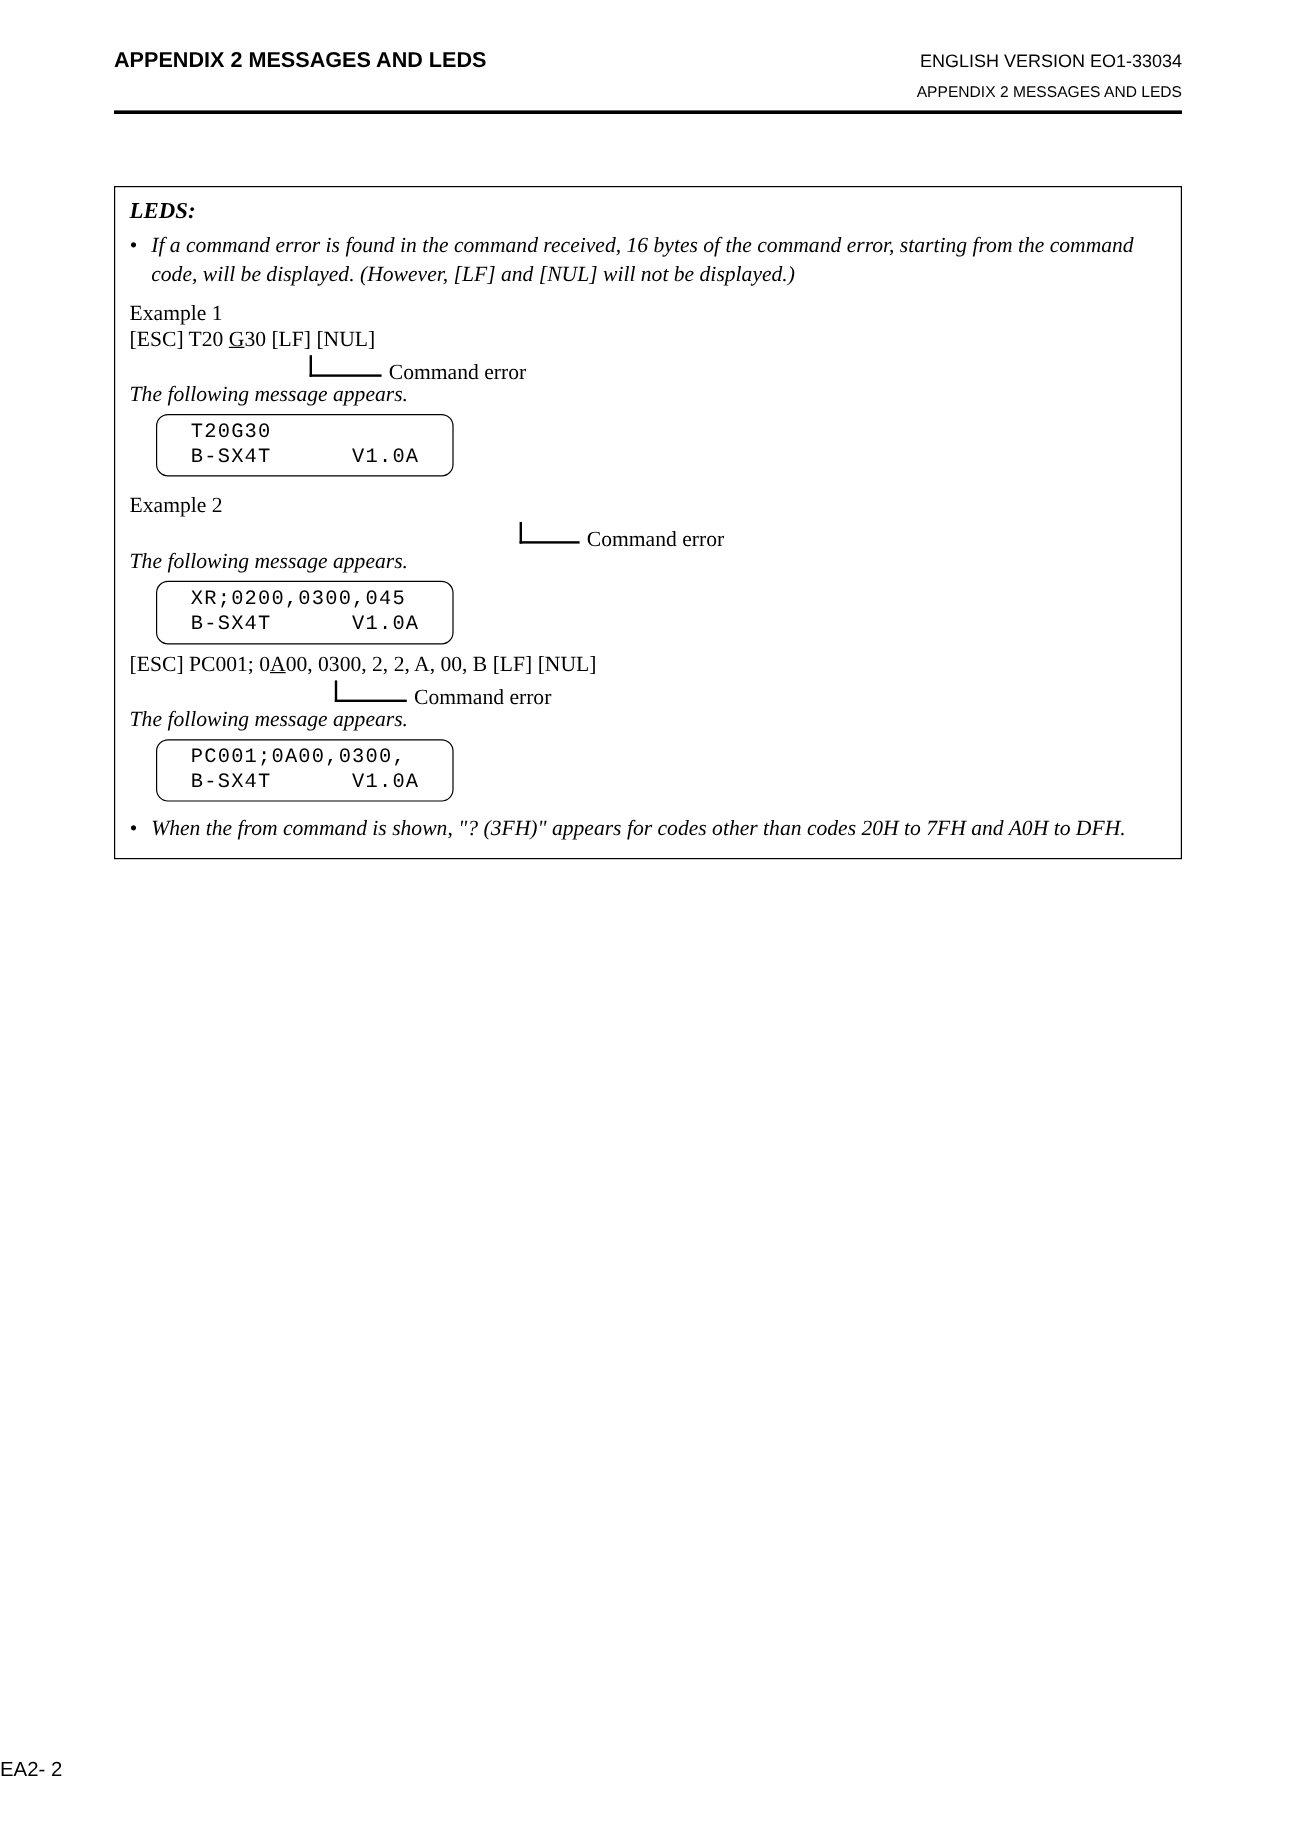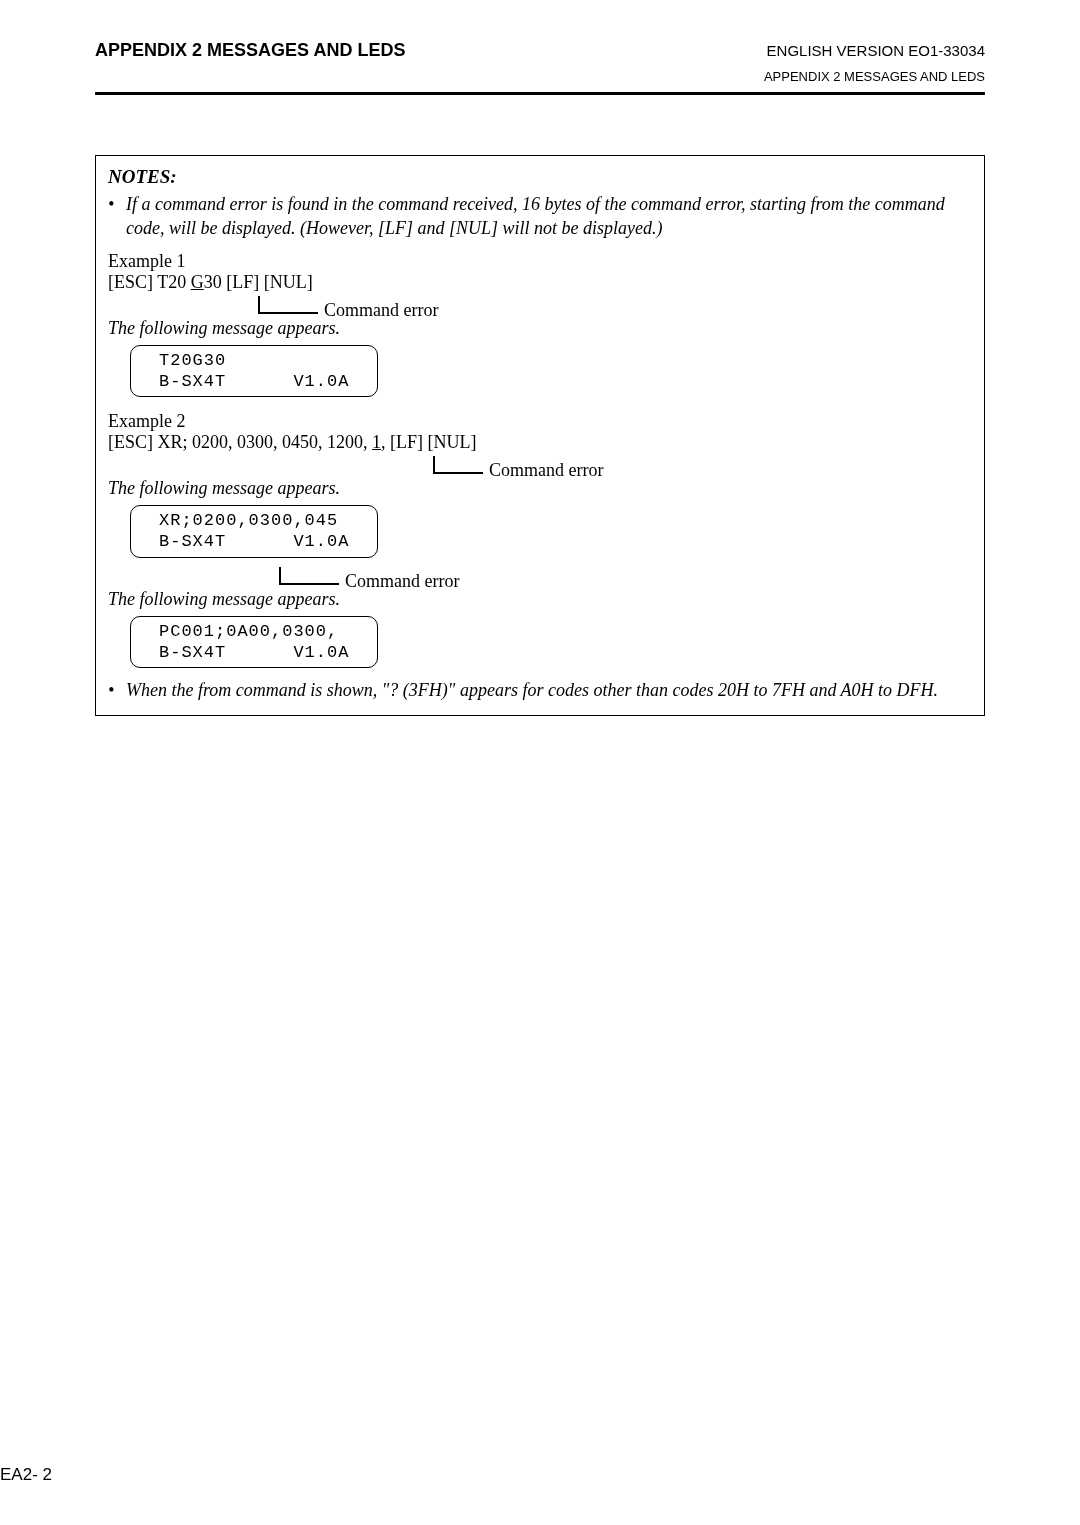--- a/index.html
+++ b/index.html
@@ -175,21 +175,21 @@
 <body>
 
 <div class="header-row">
   <div class="header-left">APPENDIX 2  MESSAGES AND LEDS</div>
   <div class="header-right">ENGLISH VERSION EO1-33034</div>
 </div>
 <div class="subheader">APPENDIX 2  MESSAGES AND LEDS</div>
 <hr class="hr-thick">
 
 <div class="notes-box">
-  <div class="notes-title">NOTES:</div>
+  <div class="notes-title">LEDS:</div>
   
   <div class="bullet-row">
     <div class="bullet-dot">•</div>
     <div class="bullet-text">If a command error is found in the command received, 16 bytes of the command error, starting from the command code, will be displayed.  (However, [LF] and [NUL] will not be displayed.)</div>
   </div>
 
   
   <div class="example-label">Example 1</div>
   <div class="cmd-line">
     <span>[ESC] T20 </span><span class="underline-char">G</span><span>30 [LF] [NUL]</span>
@@ -202,37 +202,37 @@
     <div class="callout-label">Command error</div>
   </div>
   <div class="follow-msg">The following message appears.</div>
   <div class="lcd-box">
     <div class="lcd-line">T20G30</div>
     <div class="lcd-line">B-SX4T      V1.0A</div>
   </div>
 
   
   <div class="example-label">Example 2</div>
-  <div class="cmd-line">
-    <span>[ESC] XR; 0200, 0300, 0450, 1200, </span><span class="underline-char">1</span><span>, [LF] [NUL]</span>
-  </div>
   <div class="callout" style="margin-left:325px;">
     <div class="callout-bracket" style="width:50px;">
       <div class="bracket-v"></div>
       <div class="bracket-h"></div>
     </div>
     <div class="callout-label">Command error</div>
   </div>
   <div class="follow-msg">The following message appears.</div>
   <div class="lcd-box">
     <div class="lcd-line">XR;0200,0300,045</div>
     <div class="lcd-line">B-SX4T      V1.0A</div>
   </div>
 
   
+  <div class="cmd-line">
+    <span>[ESC] PC001; 0</span><span class="underline-char">A</span><span>00, 0300, 2, 2, A, 00, B [LF] [NUL]</span>
+  </div>
   <div class="callout" style="margin-left:171px;">
     <div class="callout-bracket" style="width:60px;">
       <div class="bracket-v"></div>
       <div class="bracket-h"></div>
     </div>
     <div class="callout-label">Command error</div>
   </div>
   <div class="follow-msg">The following message appears.</div>
   <div class="lcd-box">
     <div class="lcd-line">PC001;0A00,0300,</div>

